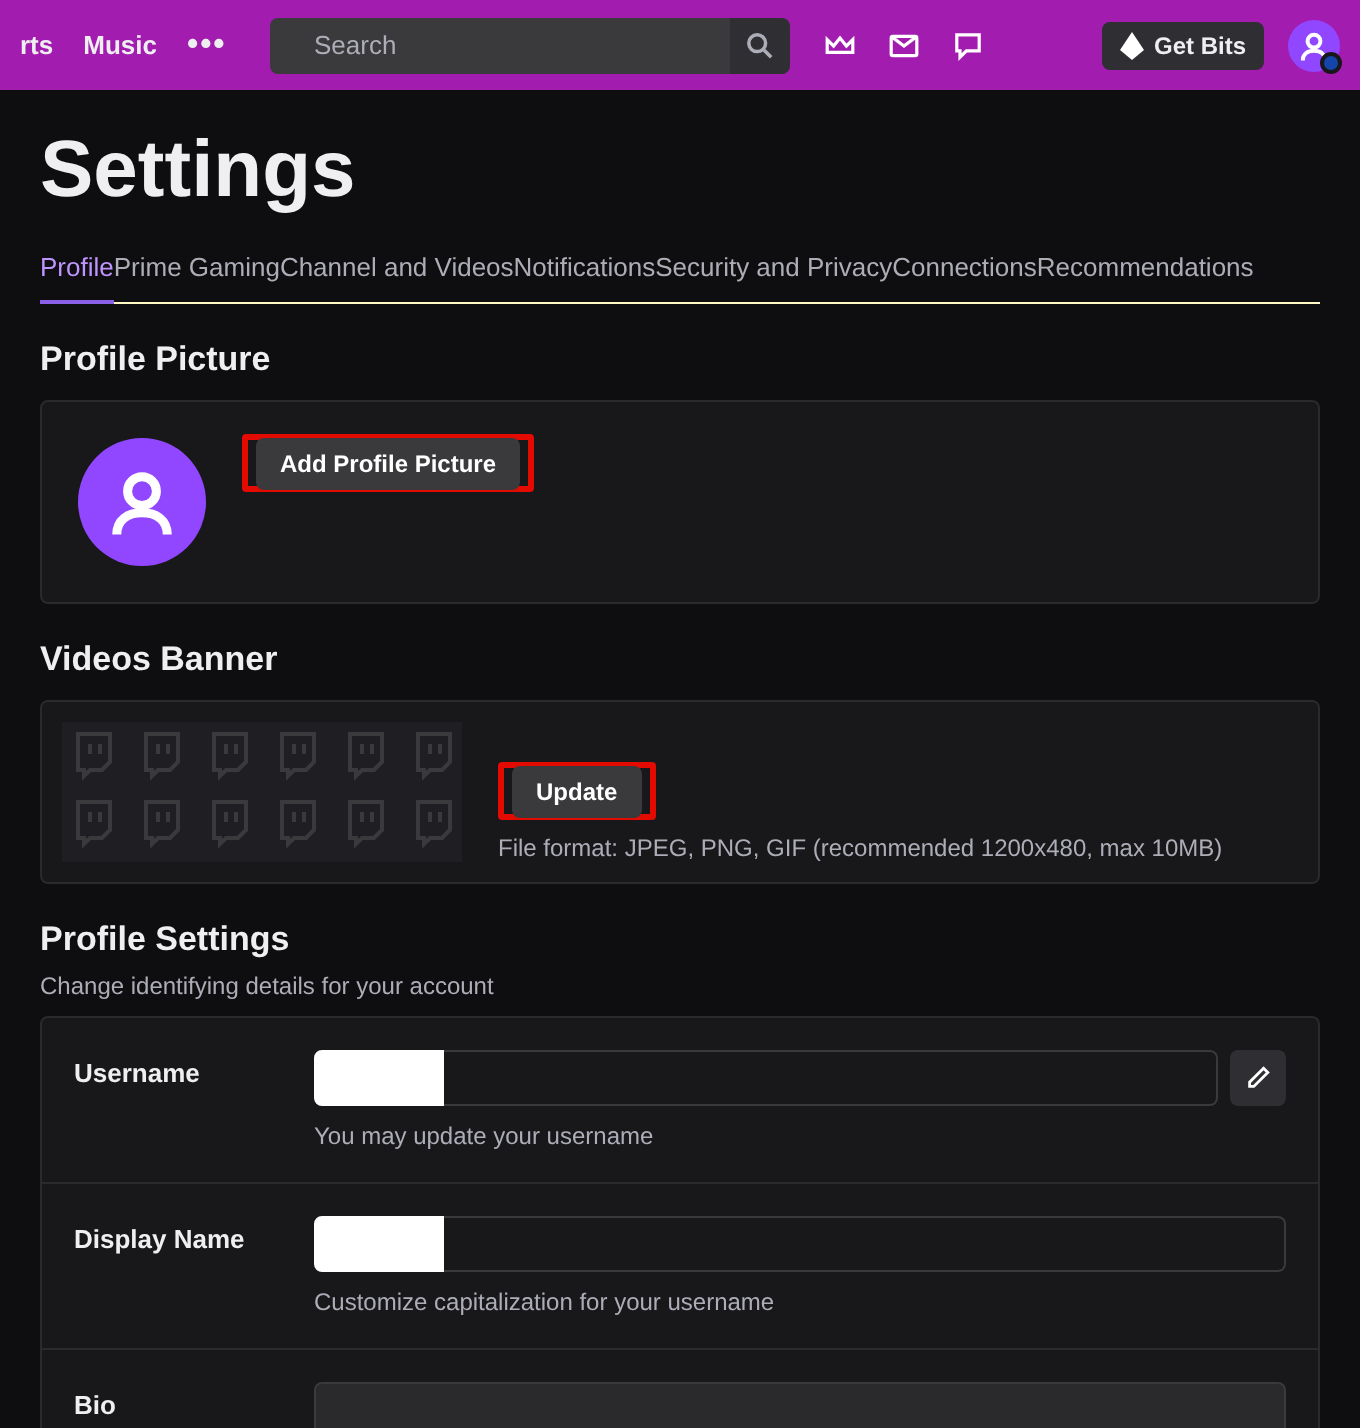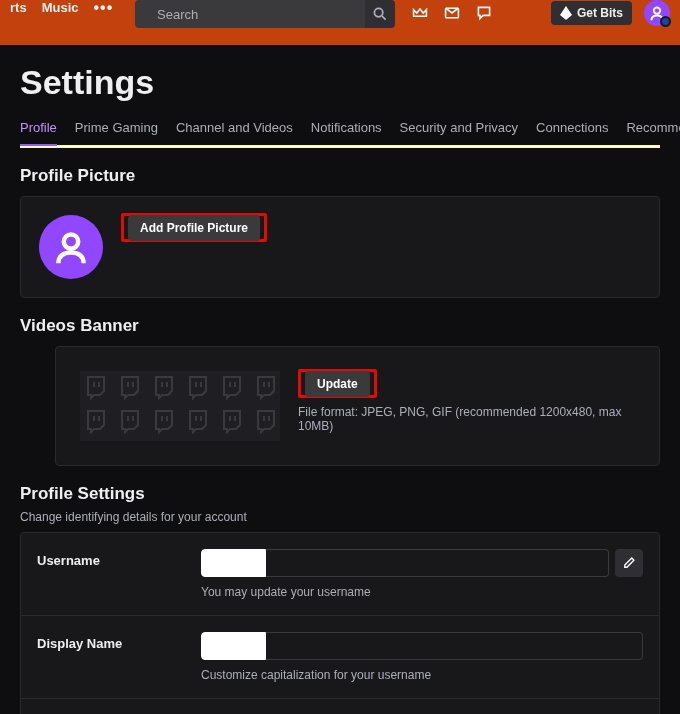--- a/index.html
+++ b/index.html
@@ -22,22 +22,22 @@
     font-family: "Helvetica Neue", Arial, sans-serif;
     font-size: 13px;
     width: 680px;
     height: 714px;
     overflow: hidden;
   }
   
   .topbar {
     height: 45px;
     display: flex;
-    align-items: flex-start;
-    background: #c2410c;
+    align-items: center;
+    background: #a21caf;
     padding: 0 10px;
   }
   .top-left {
     display: flex;
     align-items: center;
     gap: 15px;
     font-weight: 700;
     font-size: 13px;
     flex: 0 0 125px;
   }
@@ -115,29 +115,28 @@
     width: 7px;
     height: 7px;
     border-radius: 50%;
     background: #1345aa;
     border: 2px solid #18181b;
   }
 
   
   .main { padding: 10px 20px 0 20px; }
   h1.page-title {
-    font-size: 34px;
+    font-size: 40px;
     font-weight: 700;
     margin: 8px 0 12px 0;
   }
   .tabs {
     display: flex;
-    gap: 18px;
-    font-size: 13px;
-    border-bottom: 3px solid #fef9c3;
+    font-size: 13px;
+    border-bottom: 1px solid #fef9c3;
   }
   .tab {
     padding: 6px 0 10px 0;
     color: var(--text-muted);
     cursor: pointer;
     position: relative;
     white-space: nowrap;
   }
   .tab.active {
     color: #bf94ff;
@@ -207,43 +206,41 @@
   .hint {
     color: var(--text-muted);
     font-size: 12px;
     margin-top: 8px;
   }
 
   
   .banner-card {
     display: flex;
     gap: 18px;
-    padding: 24px;
-    align-items: flex-start;
-    margin-left: 35px;
+    padding: 10px;
+    align-items: flex-end;
   }
   .banner-preview {
     width: 200px;
     height: 70px;
     background: #1f1f23;
     position: relative;
     overflow: hidden;
     flex-shrink: 0;
   }
   .banner-preview svg {
     position: absolute;
     inset: 0;
   }
 
   
   .settings-card .row {
     display: flex;
     padding: 16px;
     border-bottom: 1px solid #2a2a2d;
-    gap: 44px;
   }
   .settings-card .row:last-child { border-bottom: none; }
   .row-label {
     width: 120px;
     flex-shrink: 0;
     font-size: 13px;
     font-weight: 700;
     padding-top: 4px;
   }
   .row-body { flex: 1; }

